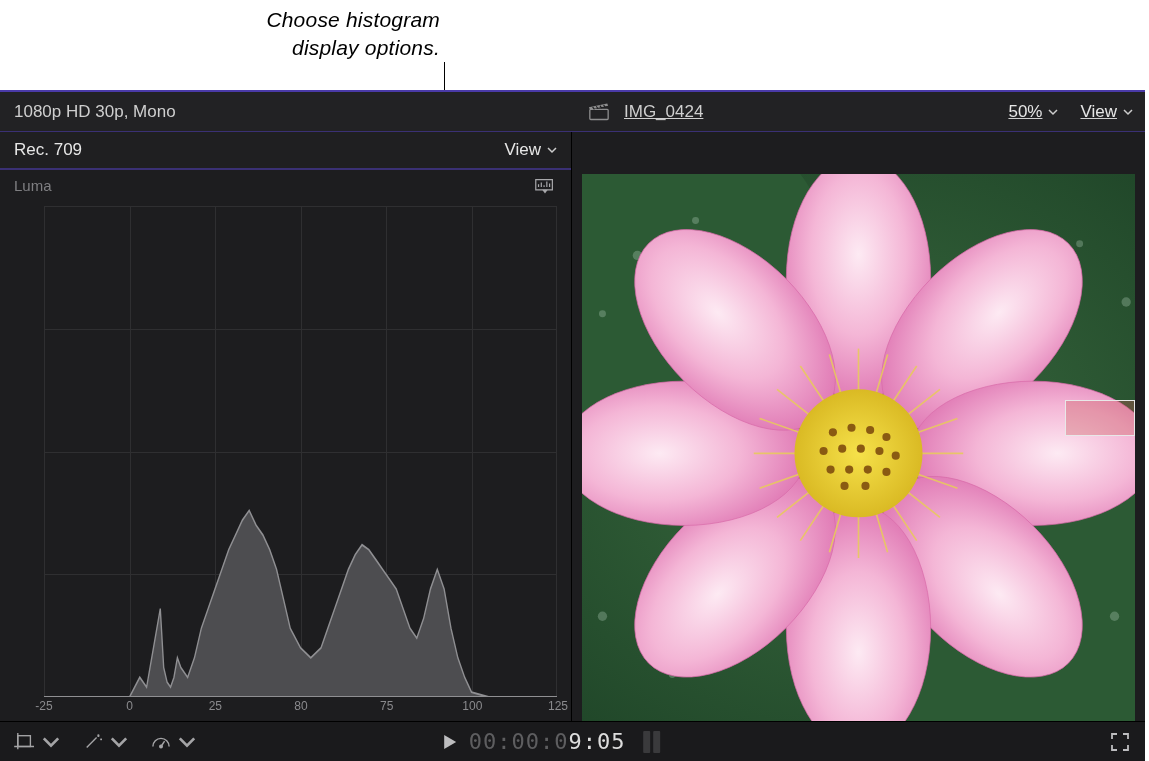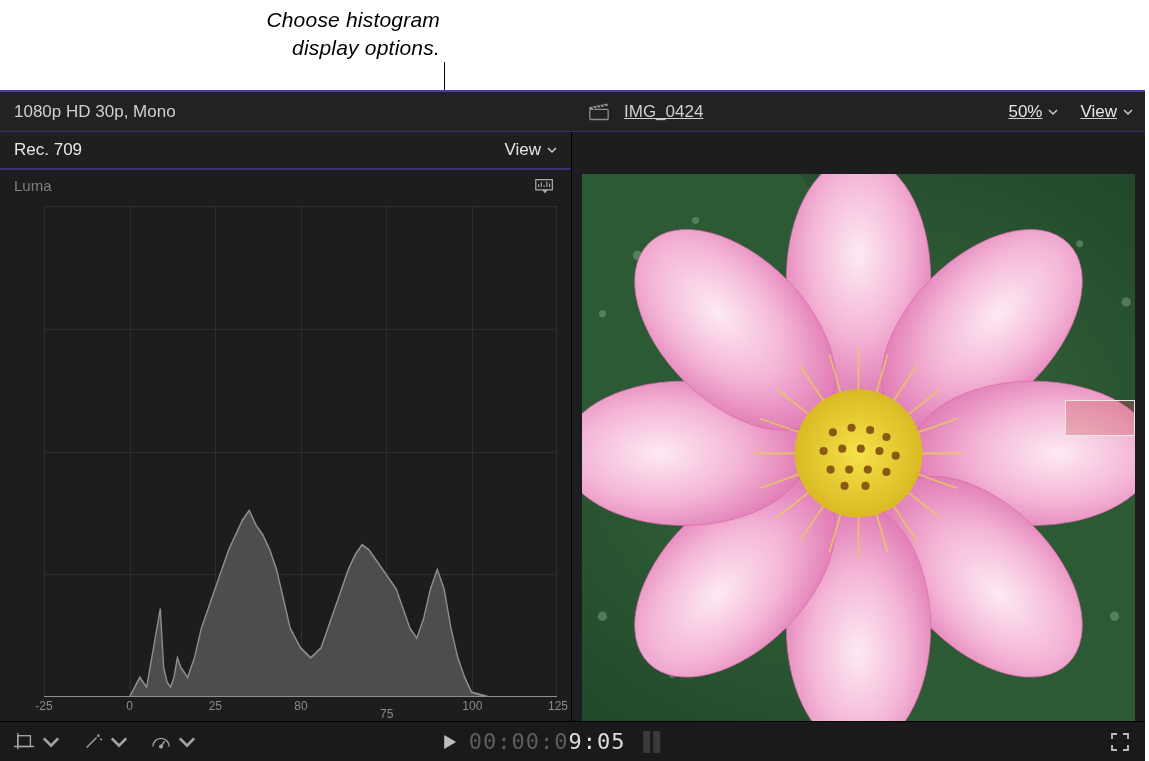--- a/index.html
+++ b/index.html
@@ -287,21 +287,21 @@
             <div></div>
         </div>
         <svg class="histogram-svg" id="hist-svg" preserveAspectRatio="none" viewBox="0 0 150 100">
             <path d="M 0 100 L 0 100 L 10 100 L 20 100 L 25 100 L 28 96 L 30 98 L 32 90 L 34 82 L 35 94 L 36 97 L 37 98 L 38 96 L 39 92 L 40 94 L 42.00000000000001 96 L 44 92 L 46 86 L 48 82 L 50 78 L 52 74 L 54 70 L 56 67 L 58 64 L 60 62 L 62 65 L 64 67 L 66 70 L 68 74 L 70 80 L 72 86 L 75 90 L 78 92 L 81 90 L 83 86 L 85 82 L 87 78 L 89 74 L 91 71 L 93 69 L 95 70 L 96.99999999999999 72 L 99 74 L 101 76 L 103 78 L 105 82 L 107 86 L 109 88 L 111 84 L 113 78 L 115.00000000000001 74 L 117 78 L 119 86 L 121 92 L 122.99999999999999 96 L 125 99 L 130 100 L 140 100 L 150 100 L 150 100 Z" fill="#4d4d50" stroke="#8f8f92" stroke-width="0.4"></path>
           </svg>
         <div class="axis" id="axis">
             <span style="left: 30px;">-25</span>
             <span style="left: 115.667px;">0</span>
             <span style="left: 201.333px;">25</span>
             <span style="left: 287px;">80</span>
-            <span style="left: 372.667px; margin-top: 8px;">75</span>
+            <span style="left: 372.667px;">75</span>
             <span style="left: 458.333px;">100</span>
             <span style="left: 544px;">125</span>
           </div>
       </div>
     </div>
 
     <div class="viewer">
       <div class="viewer-canvas">
         <svg class="flower-svg" viewBox="0 0 560 470" preserveAspectRatio="xMidYMid slice">
           <defs>

